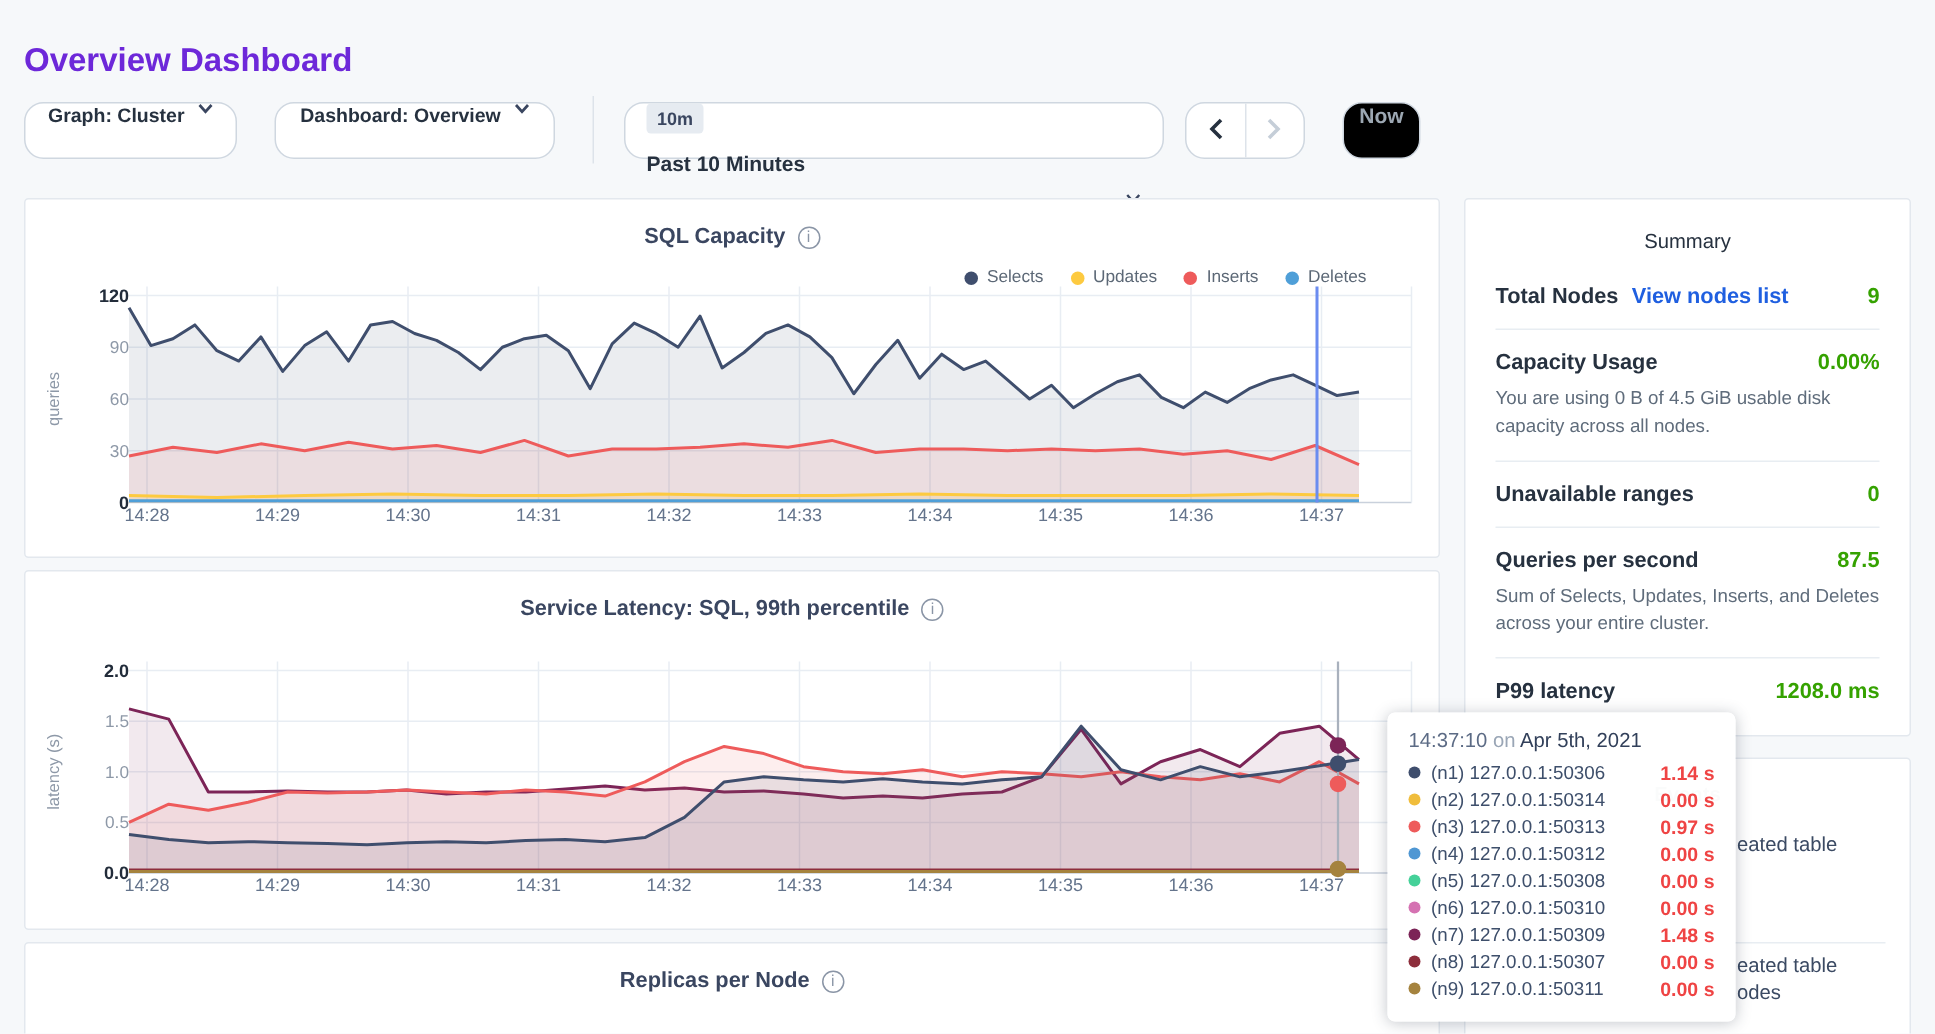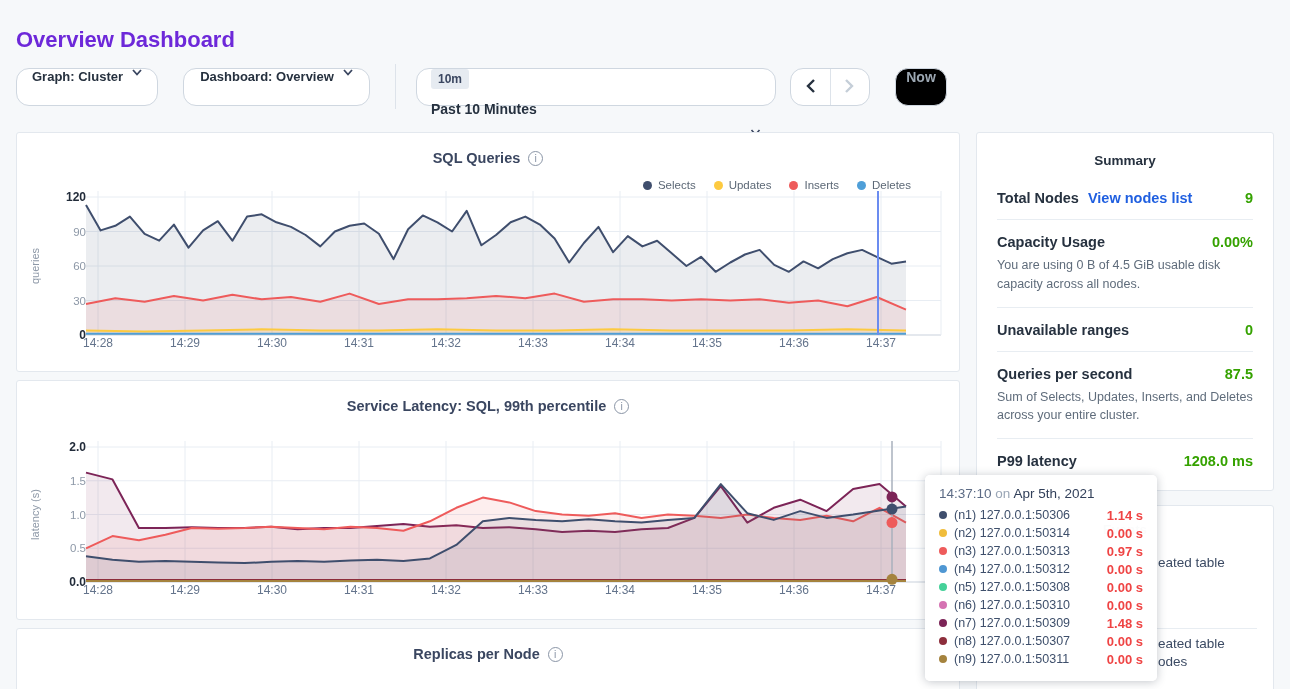--- a/index.html
+++ b/index.html
@@ -38,21 +38,21 @@
   .info { display:inline-block; width:15px; height:15px; border:1px solid #8a95a6; border-radius:50%;
           color:#8a95a6; font-size:10.5px; line-height:13px; text-align:center; font-weight:normal;
           margin-left:8px; vertical-align:1px; cursor:pointer; }
   .legend { position:absolute; right:48px; top:46px; display:flex; gap:18px; align-items:center; }
   .legend-item { display:flex; align-items:center; gap:6px; font-size:11.5px; color:#5c6876; cursor:pointer; }
   .dot { width:9px; height:9px; border-radius:50%; flex:none; }
   svg text { font-family:"Liberation Sans", sans-serif; }
   .chart-svg { position:absolute; left:8px; }
 
   
-  .sum-title { text-align:center; font-size:13.5px; font-weight:bold; color:#26313f; padding:20px 0 8px; }
+  .sum-title { text-align:center; font-size:13.5px; font-weight:normal; color:#26313f; padding:20px 0 8px; }
   .sum-item { margin:0 20px; padding:14px 0 13px; }
   .sum-item + .sum-item { border-top:1px solid #e8edf2; }
   .sum-row { display:flex; align-items:baseline; }
   .sum-label { font-size:14.5px; font-weight:bold; color:#26313f; }
   .sum-link { font-size:14.5px; font-weight:bold; color:#1f5fe0; margin-left:9px; cursor:pointer; }
   .sum-link:empty { display:none; }
   .sum-value { margin-left:auto; font-size:14.5px; font-weight:bold; color:#35a200; }
   .sum-desc { font-size:12.5px; color:#5f6c7b; line-height:1.5; margin-top:6px; }
   .sum-desc:empty { display:none; }
 
@@ -119,21 +119,21 @@
       <svg width="11" height="16" viewBox="0 0 11 16">
           <polyline points="2,2 8,8 2,14" fill="none" stroke="#c5ced8" stroke-width="2.4"></polyline>
         </svg>
     </span>
   </div>
 </div>
 <div class="ctl now-btn">Now</div>
 
 <div class="panel p-sql">
   <div class="chart-title">
-    <span>SQL Queries</span><span class="info">i</span>
+    <span>SQL Capacity</span><span class="info">i</span>
   </div>
   <div class="legend">
 
       <span class="legend-item">
         <span class="dot" style="background: rgb(63, 78, 109);"></span>
         <span>Selects</span>
       </span>
 
       <span class="legend-item">
         <span class="dot" style="background: rgb(253, 202, 64);"></span>

